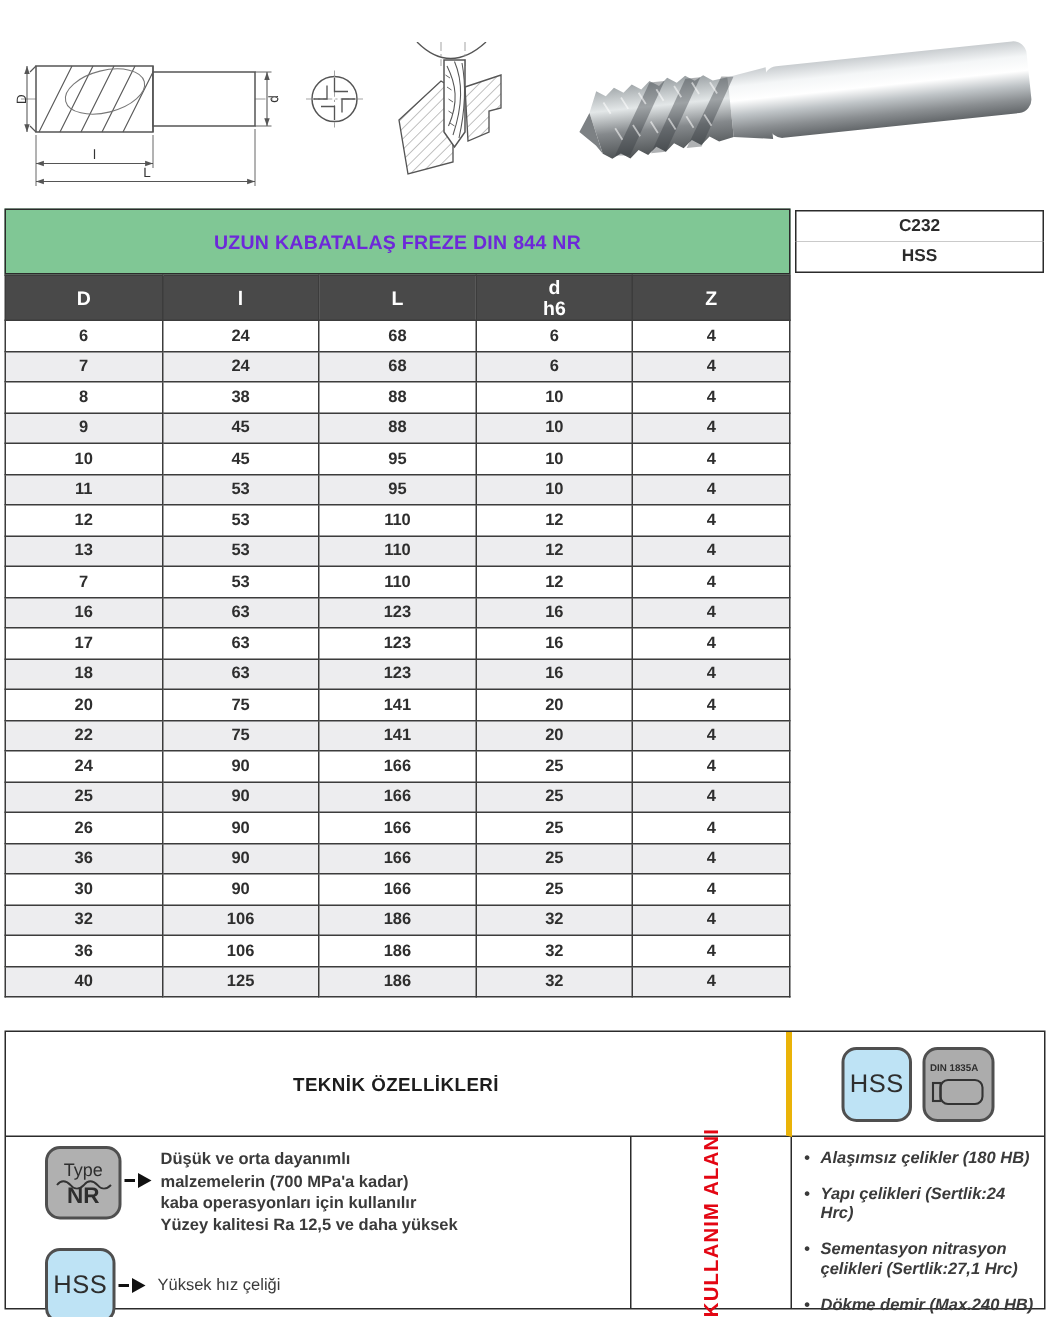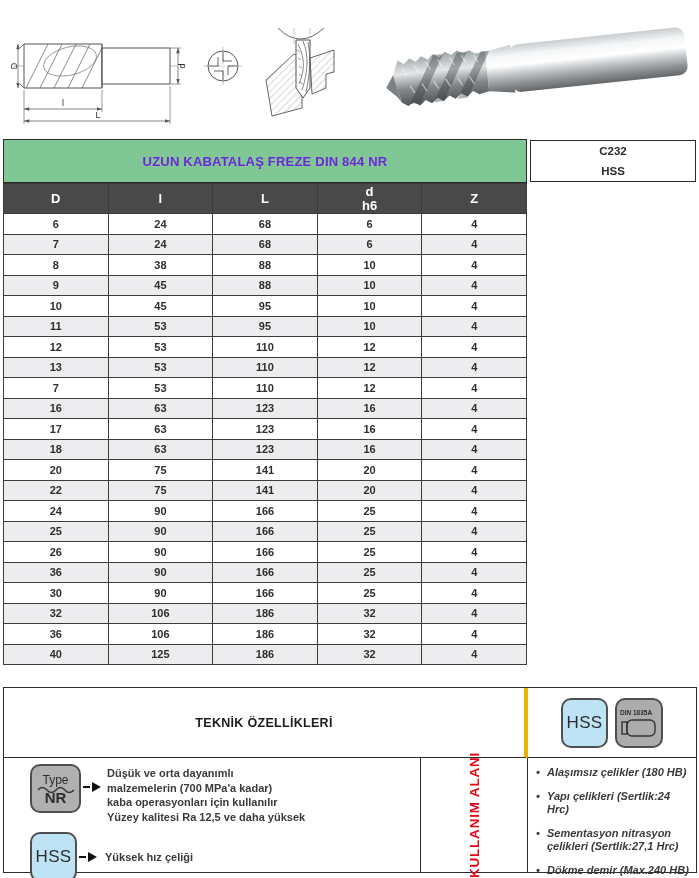--- a/index.html
+++ b/index.html
@@ -72,21 +72,21 @@
   .legend-row.second { margin-top:8px; align-items:center; }
   .arrow-icon {
     width:0; height:0; border-top:5px solid transparent; border-bottom:5px solid transparent;
     border-left:9px solid #111; margin:0 6px 0 2px; position:relative;
   }
   .arrow-stem { width:7px; height:2px; background:#111; margin-left:2px; }
   .arr-wrap { display:flex; align-items:center; }
   .legend-text { font-size:11px; font-weight:bold; color:#3a3a3a; line-height:14.5px; padding-top:2px; }
   .legend-row .arr-wrap { margin-top:18px; }
   .legend-row.second .arr-wrap { margin-top:0; }
-  .hss-text { font-size:11px; font-weight:bold; color:#3a3a3a; margin-left:2px; }
+  .hss-text { font-size:11px; font-weight:normal; color:#3a3a3a; margin-left:2px; }
 
   .usage-cell .rot {
     position:absolute; left:50%; top:50%; transform:translate(-50%,-50%) rotate(-90deg);
     white-space:nowrap; color:#E30613; font-weight:bold; font-size:13.5px; letter-spacing:.8px;
   }
 
   .bullets-cell ul { list-style:none; }
   .bullets-cell li {
     font-size:11px; font-weight:bold; color:#3a3a3a; line-height:13px;
     margin:0 0 11px 0; padding-left:11px; position:relative;

